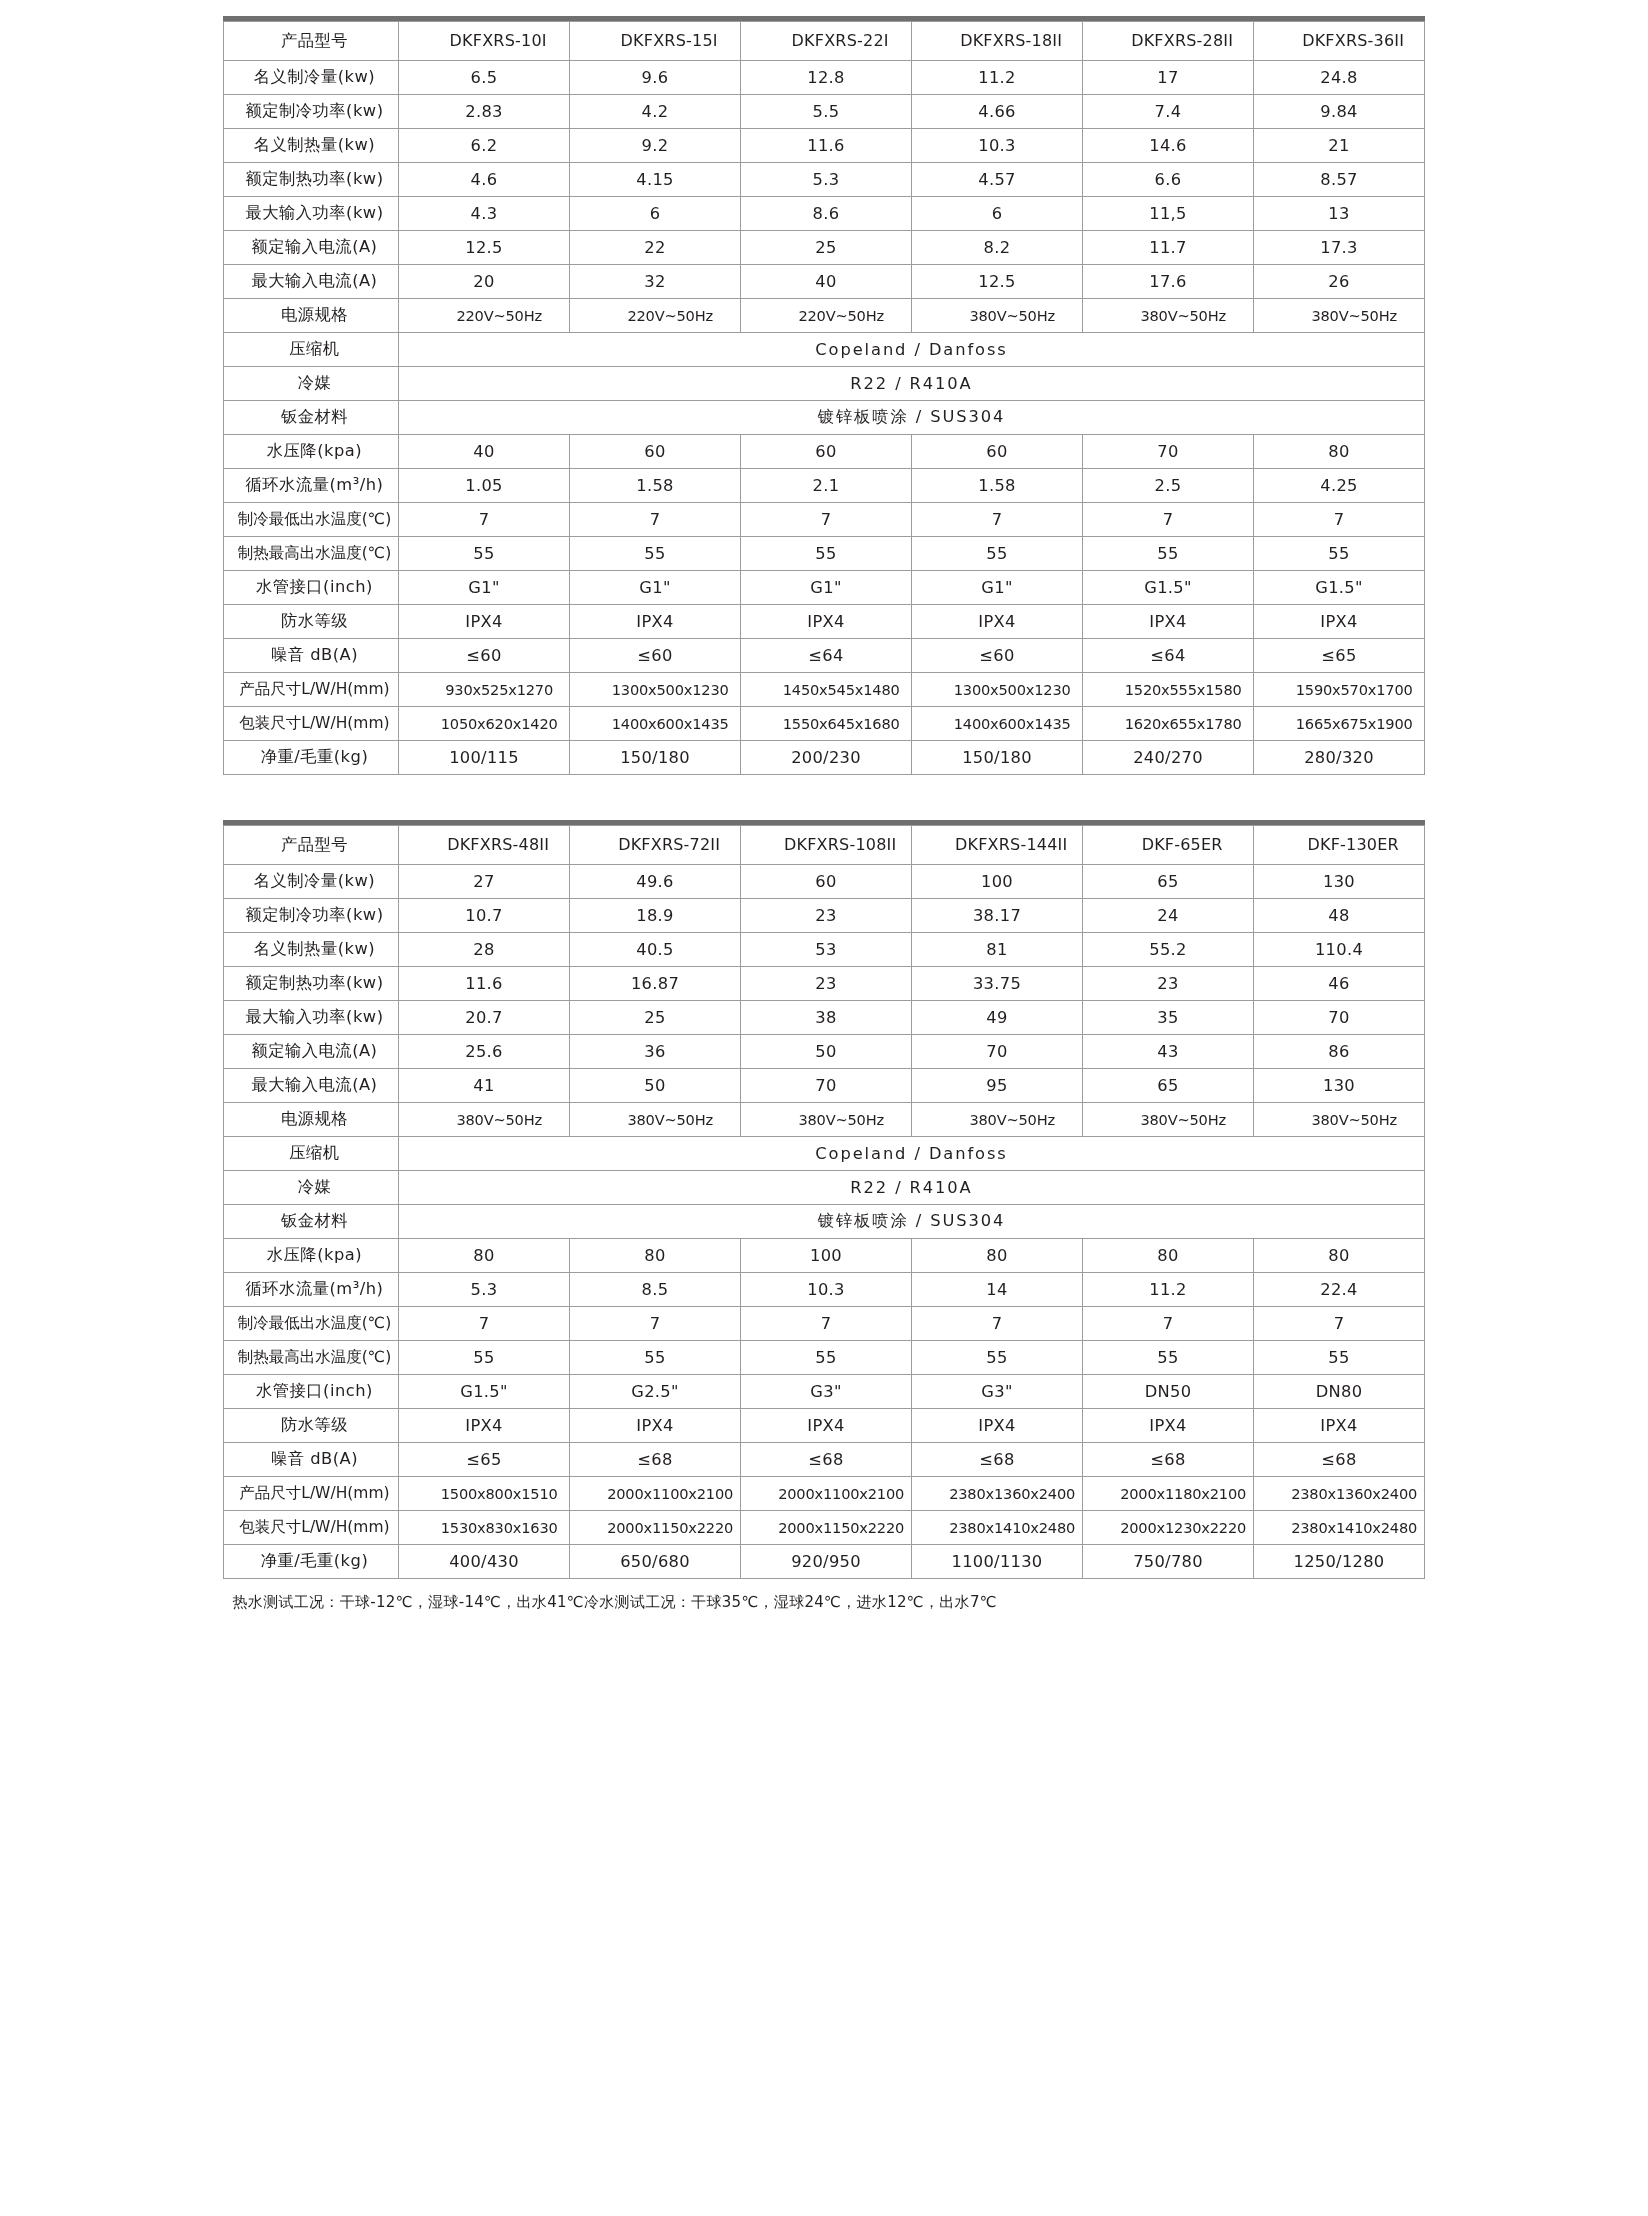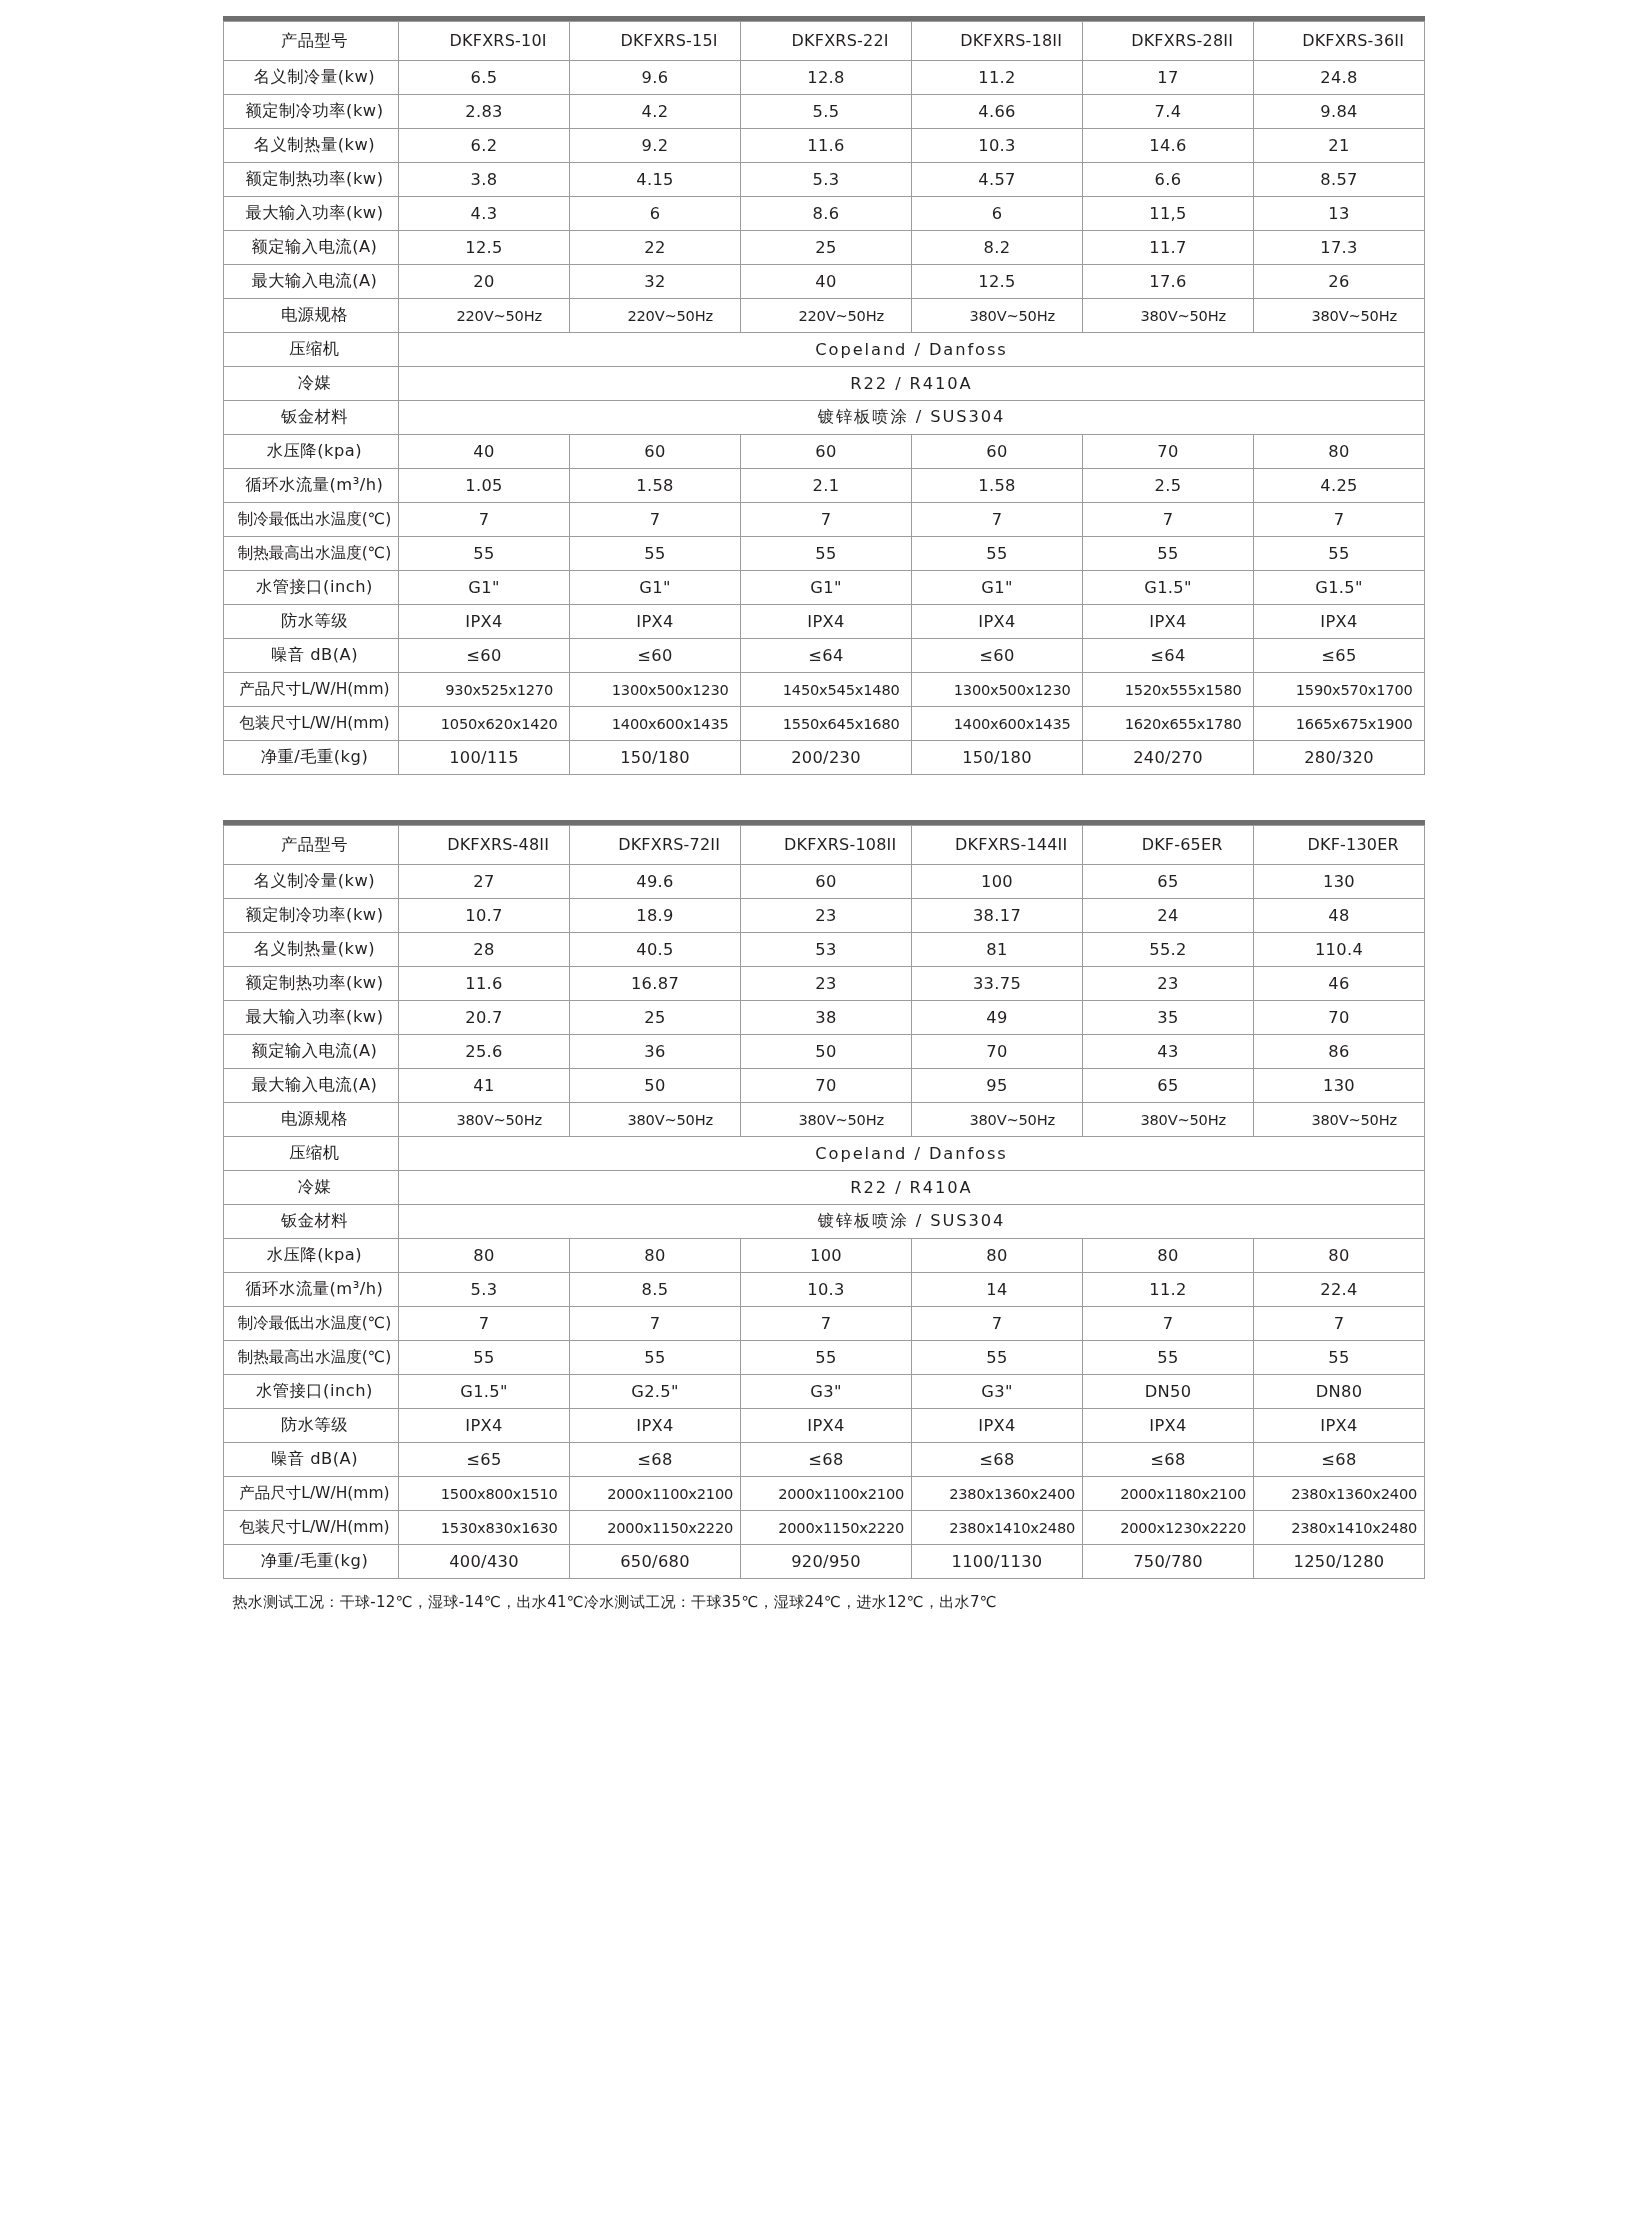--- a/index.html
+++ b/index.html
@@ -148,21 +148,21 @@
           <td class="label">名义制热量(kw)</td>
           <td>6.2</td>
           <td>9.2</td>
           <td>11.6</td>
           <td>10.3</td>
           <td>14.6</td>
           <td>21</td>
         </tr>
         <tr>
           <td class="label">额定制热功率(kw)</td>
-          <td>3.8</td>
+          <td>4.6</td>
           <td>4.15</td>
           <td>5.3</td>
           <td>4.57</td>
           <td>6.6</td>
           <td>8.57</td>
         </tr>
         <tr>
           <td class="label">最大输入功率(kw)</td>
           <td>4.3</td>
           <td>6</td>

